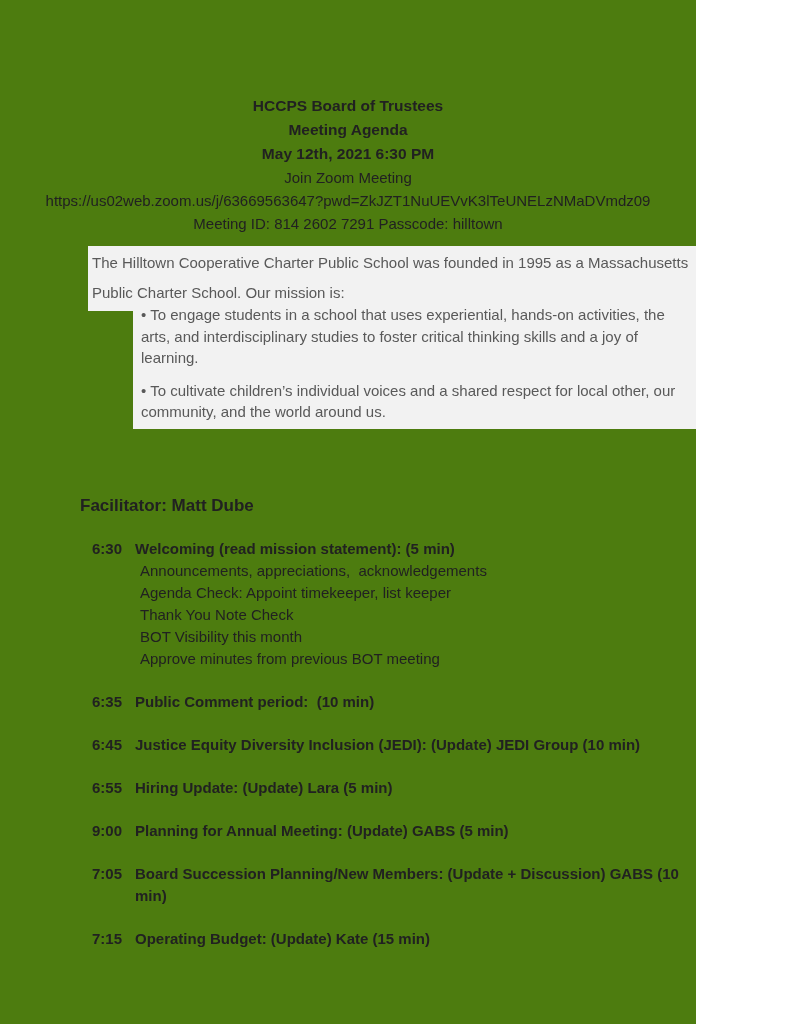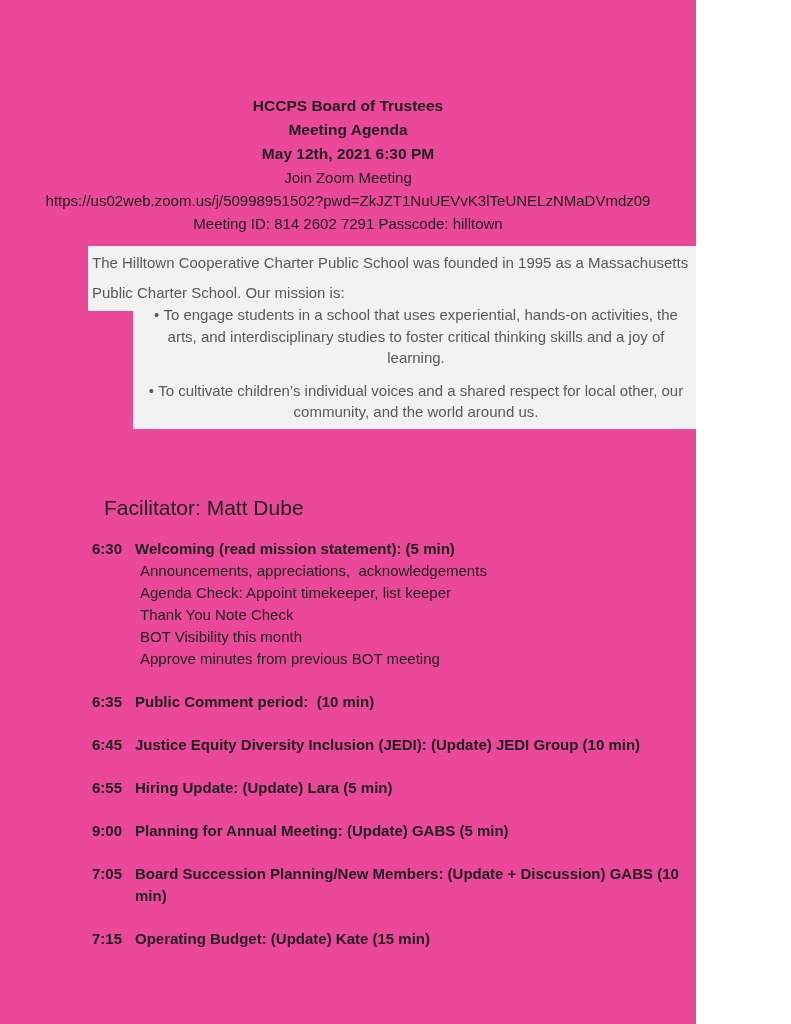--- a/index.html
+++ b/index.html
@@ -5,21 +5,21 @@
   * { margin: 0; padding: 0; box-sizing: border-box; }
   html, body { background: #ffffff; }
   body {
     font-family: "Liberation Sans", sans-serif;
     color: #212121;
   }
   .page {
     position: relative;
     width: 696px;
     height: 1024px;
-    background: #ec4899;
+    background: #4d7c0f;
     overflow: hidden;
   }
   
   .doc-header {
     padding-top: 94px;
     text-align: center;
     line-height: 23px;
     font-size: 15px;
   }
   .doc-header .hline { display: block; }
@@ -44,30 +44,30 @@
     position: absolute;
     left: 133px;
     top: 300px;
     width: 568px;
     background: var(--highlight, #f2f2f2);
     color: var(--gray-text, #595959);
     font-size: 15px;
     line-height: 21.5px;
     padding: 4px 10px 6px 8px;
   }
-  .mission-bullets .bullet-para { margin-bottom: 11px; text-align: center; }
+  .mission-bullets .bullet-para { margin-bottom: 11px; }
   .mission-bullets .bullet-para:last-child { margin-bottom: 0; }
   .bullet-glyph { margin-right: 4px; }
   
   .facilitator {
     position: absolute;
-    left: 104px;
+    left: 80px;
     top: 496px;
-    font-weight: normal;
-    font-size: 21px;
+    font-weight: bold;
+    font-size: 17px;
   }
   
   .agenda {
     position: absolute;
     left: 92px;
     top: 538px;
     width: 620px;
     font-size: 15px;
   }
   .agenda-item {
@@ -88,21 +88,21 @@
 </head>
 <body>
 
 <div class="page">
 
   <div class="doc-header">
     <span class="hline bold-line">HCCPS Board of Trustees</span>
     <span class="hline bold-line">Meeting Agenda</span>
     <span class="hline bold-line">May 12th, 2021 6:30 PM</span>
     <span class="hline">Join Zoom Meeting</span>
-    <span class="hline">https://us02web.zoom.us/j/50998951502?pwd=ZkJZT1NuUEVvK3lTeUNELzNMaDVmdz09</span>
+    <span class="hline">https://us02web.zoom.us/j/63669563647?pwd=ZkJZT1NuUEVvK3lTeUNELzNMaDVmdz09</span>
     <span class="hline">Meeting ID: 814 2602 7291 Passcode: hilltown</span>
   </div>
 
   <div class="mission-intro">The Hilltown Cooperative Charter Public School was founded in 1995 as a Massachusetts Public Charter School. Our mission is:</div>
 
   <div class="mission-bullets">
     <div class="bullet-para"><span class="bullet-glyph">•</span><span>To engage students in a school that uses experiential, hands-on activities, the arts, and interdisciplinary studies to foster critical thinking skills and a joy of learning.</span></div>
     <div class="bullet-para"><span class="bullet-glyph">•</span><span>To cultivate children’s individual voices and a shared respect for local other, our community, and the world around us.</span></div>
   </div>
 

